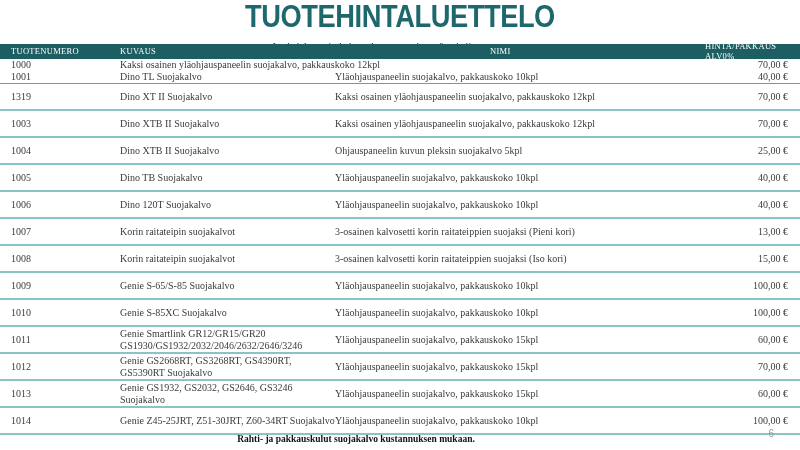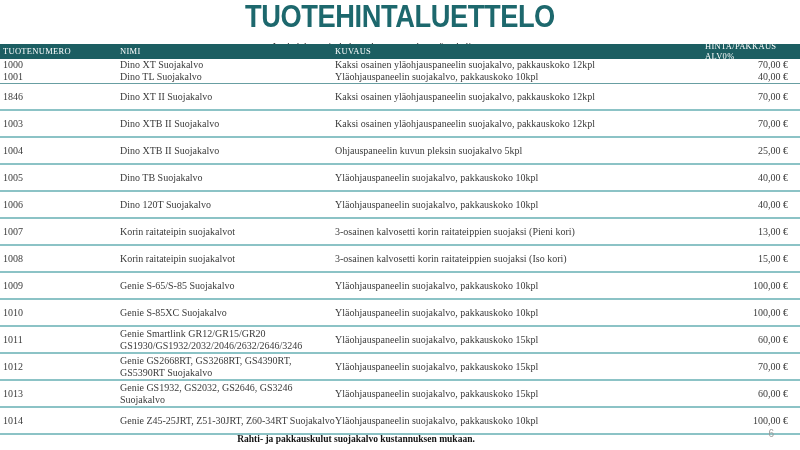--- a/index.html
+++ b/index.html
@@ -47,21 +47,21 @@
   .row {
     display: flex;
     align-items: center;
     min-height: 25px;
     border-bottom: 2px solid #8cc3c6;
     font-size: 10px;
   }
   .row.compact { min-height: 12px; border-bottom: none; }
   .row.compact.group-end { border-bottom: 1.5px solid #689ea2; }
   .cell { line-height: 1.15; }
-  .col-num  { width: 120px; padding-left: 3px; box-sizing: border-box; }
+  .col-num  { width: 120px; padding-left: 11px; box-sizing: border-box; }
   .col-name { width: 215px; }
   .col-desc { flex: 1; }
   .col-price{ width: 95px; text-align: right; padding-right: 12px; box-sizing: border-box; }
   .thead .col-price { text-align: left; padding-right: 6px; }
   .footer-note {
     position: absolute;
     top: 434px; left: 0;
     width: 712px;
     text-align: center;
     font-weight: bold;
@@ -78,42 +78,41 @@
 </style>
 </head>
 <body>
 
 <div class="slide">
   <h1 class="title">TUOTEHINTALUETTELO</h1>
   <div class="subtitle">Jos kohdetta ei ole luettelossa, ota yhteyttä puhelinnumeroomme</div>
 
   <div class="thead">
     <div class="cell col-num">TUOTENUMERO</div>
+    <div class="cell col-desc">KUVAUS</div>
     <div class="cell col-name">NIMI</div>
-    <div class="cell col-desc">KUVAUS</div>
     <div class="cell col-price">HINTA/PAKKAUS ALV0%</div>
   </div>
 
   <div class="tbody" id="table-body">
   <div class="row compact">
     <div class="cell col-num">1000</div>
-    <div class="cell col-name">Dino XT Suojakalvo</div>
     <div class="cell col-desc">Kaksi osainen yläohjauspaneelin suojakalvo, pakkauskoko 12kpl</div>
     <div class="cell col-price">70,00 €</div>
   </div>
 
   <div class="row compact group-end">
     <div class="cell col-num">1001</div>
     <div class="cell col-name">Dino TL Suojakalvo</div>
     <div class="cell col-desc">Yläohjauspaneelin suojakalvo, pakkauskoko 10kpl</div>
     <div class="cell col-price">40,00 €</div>
   </div>
 
   <div class="row">
-    <div class="cell col-num">1846</div>
+    <div class="cell col-num">1319</div>
     <div class="cell col-name">Dino XT II Suojakalvo</div>
     <div class="cell col-desc">Kaksi osainen yläohjauspaneelin suojakalvo, pakkauskoko 12kpl</div>
     <div class="cell col-price">70,00 €</div>
   </div>
 
   <div class="row">
     <div class="cell col-num">1003</div>
     <div class="cell col-name">Dino XTB II Suojakalvo</div>
     <div class="cell col-desc">Kaksi osainen yläohjauspaneelin suojakalvo, pakkauskoko 12kpl</div>
     <div class="cell col-price">70,00 €</div>

